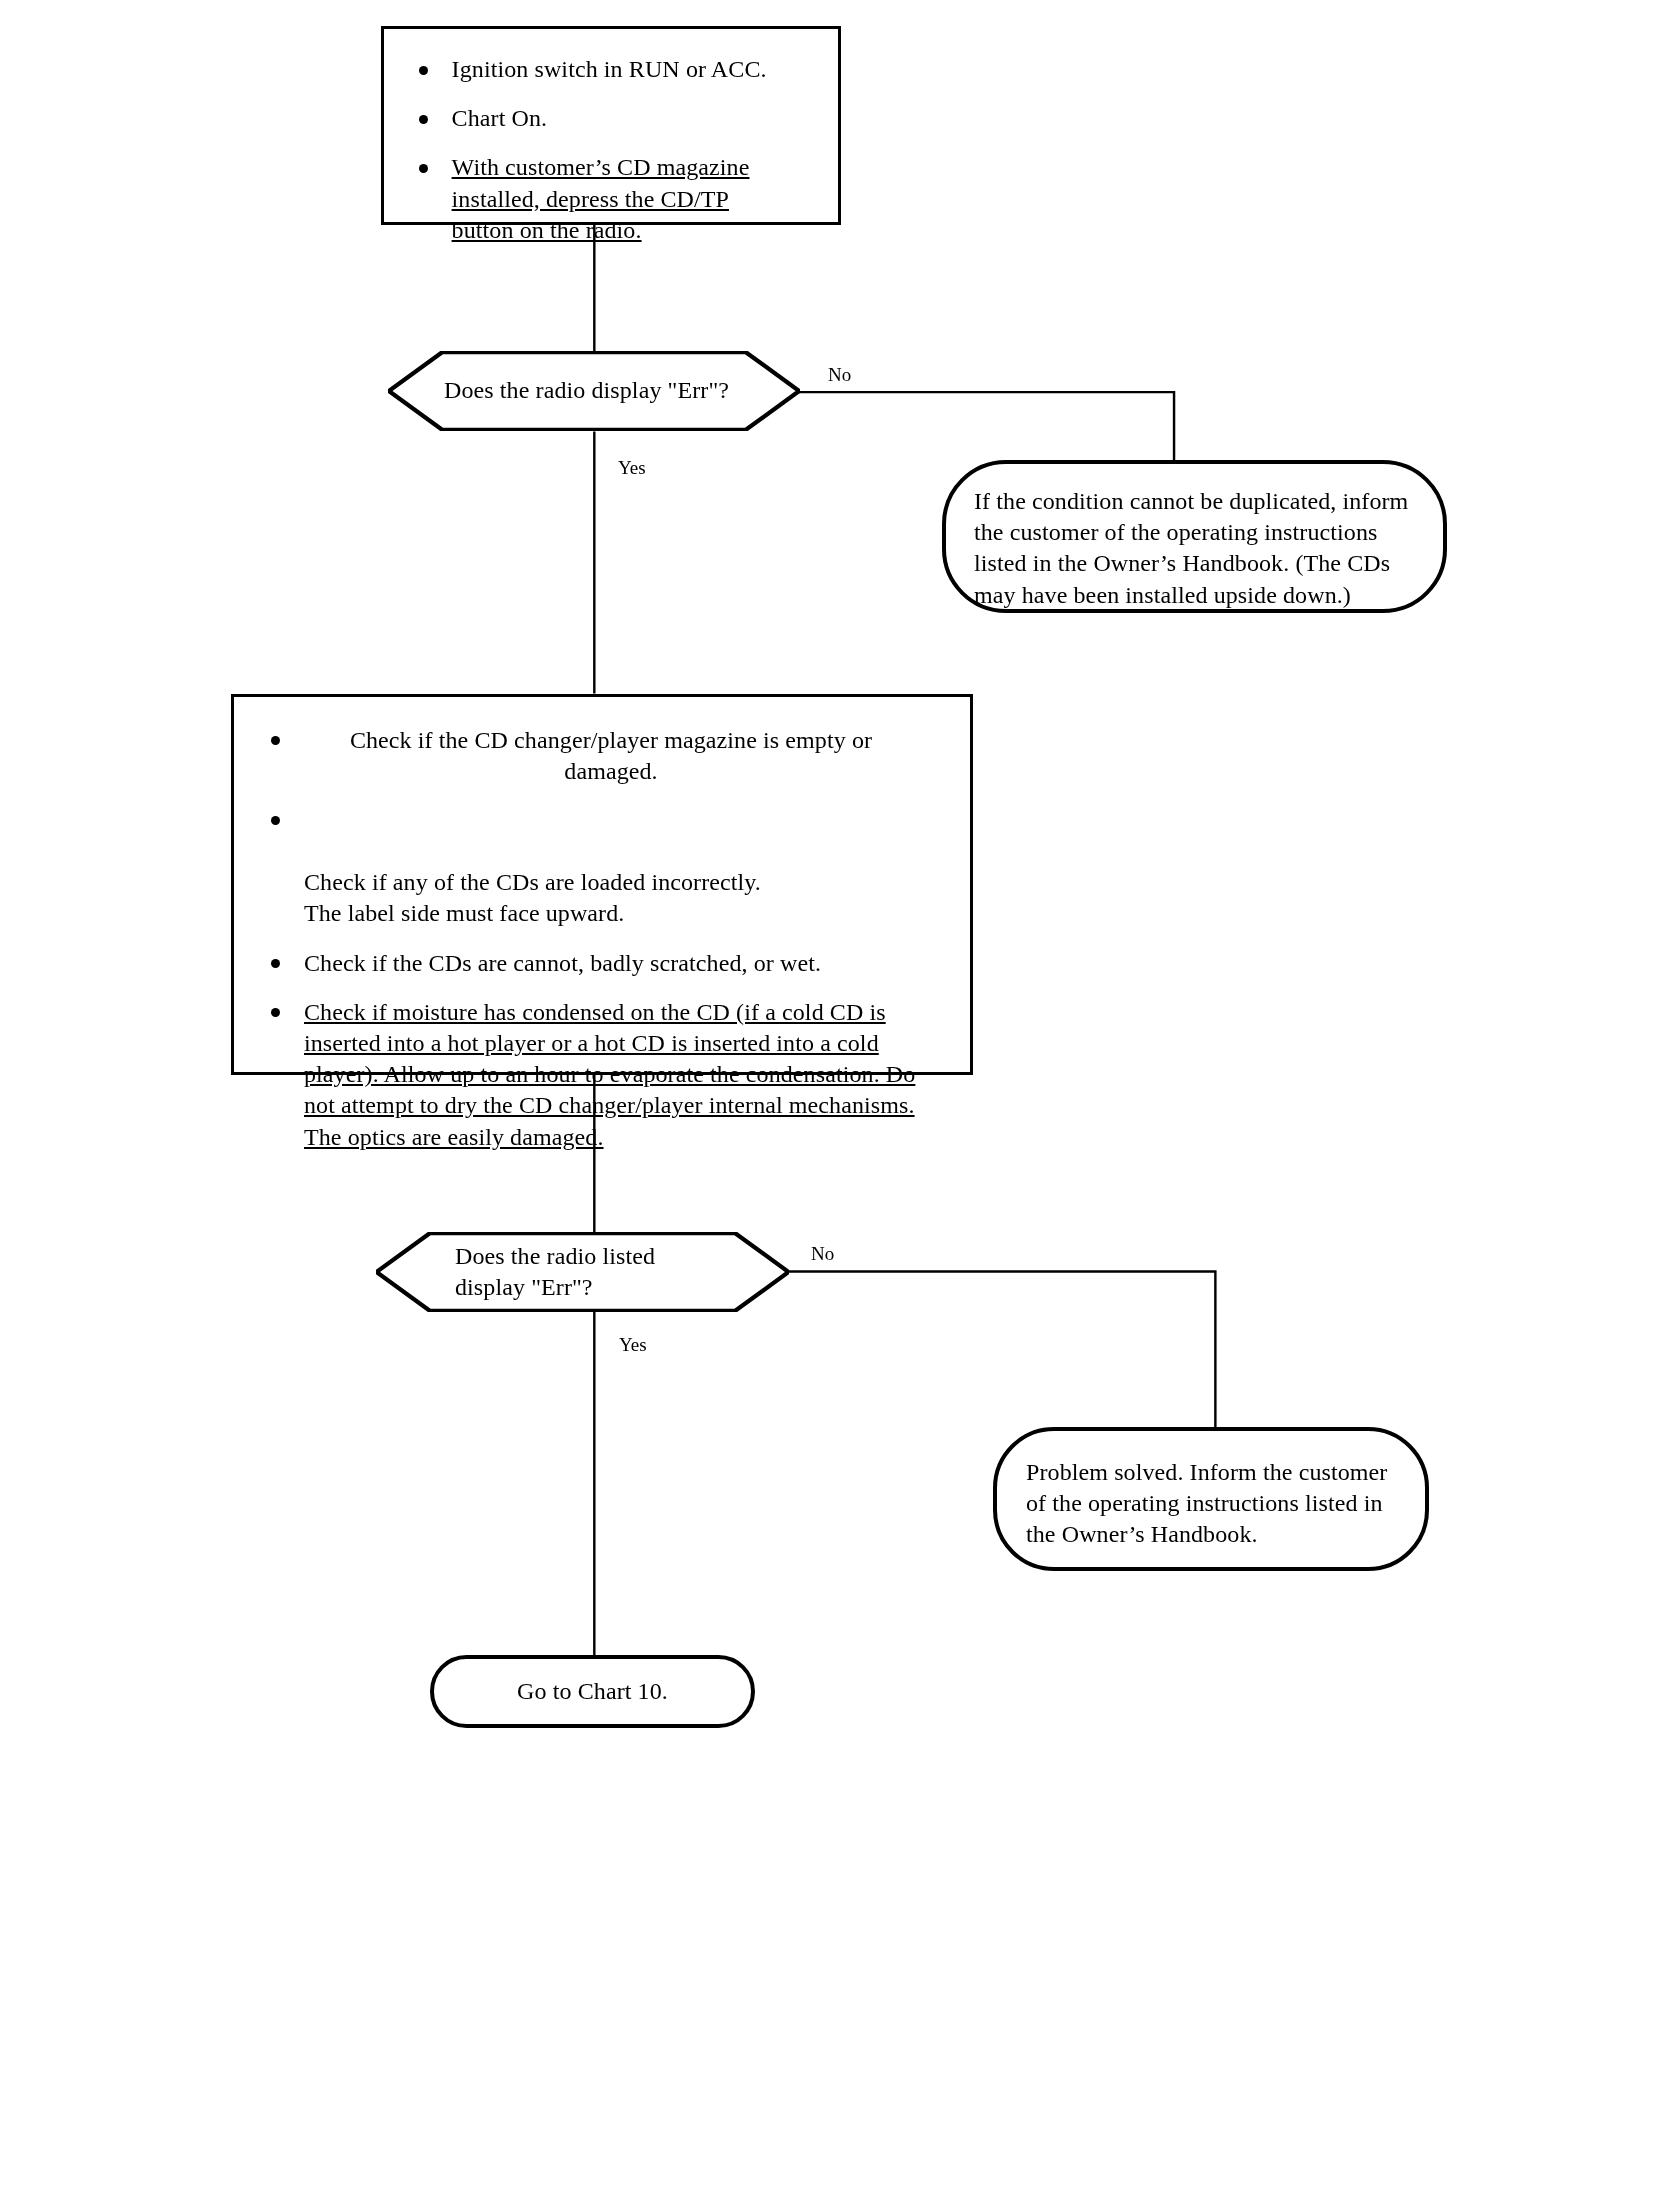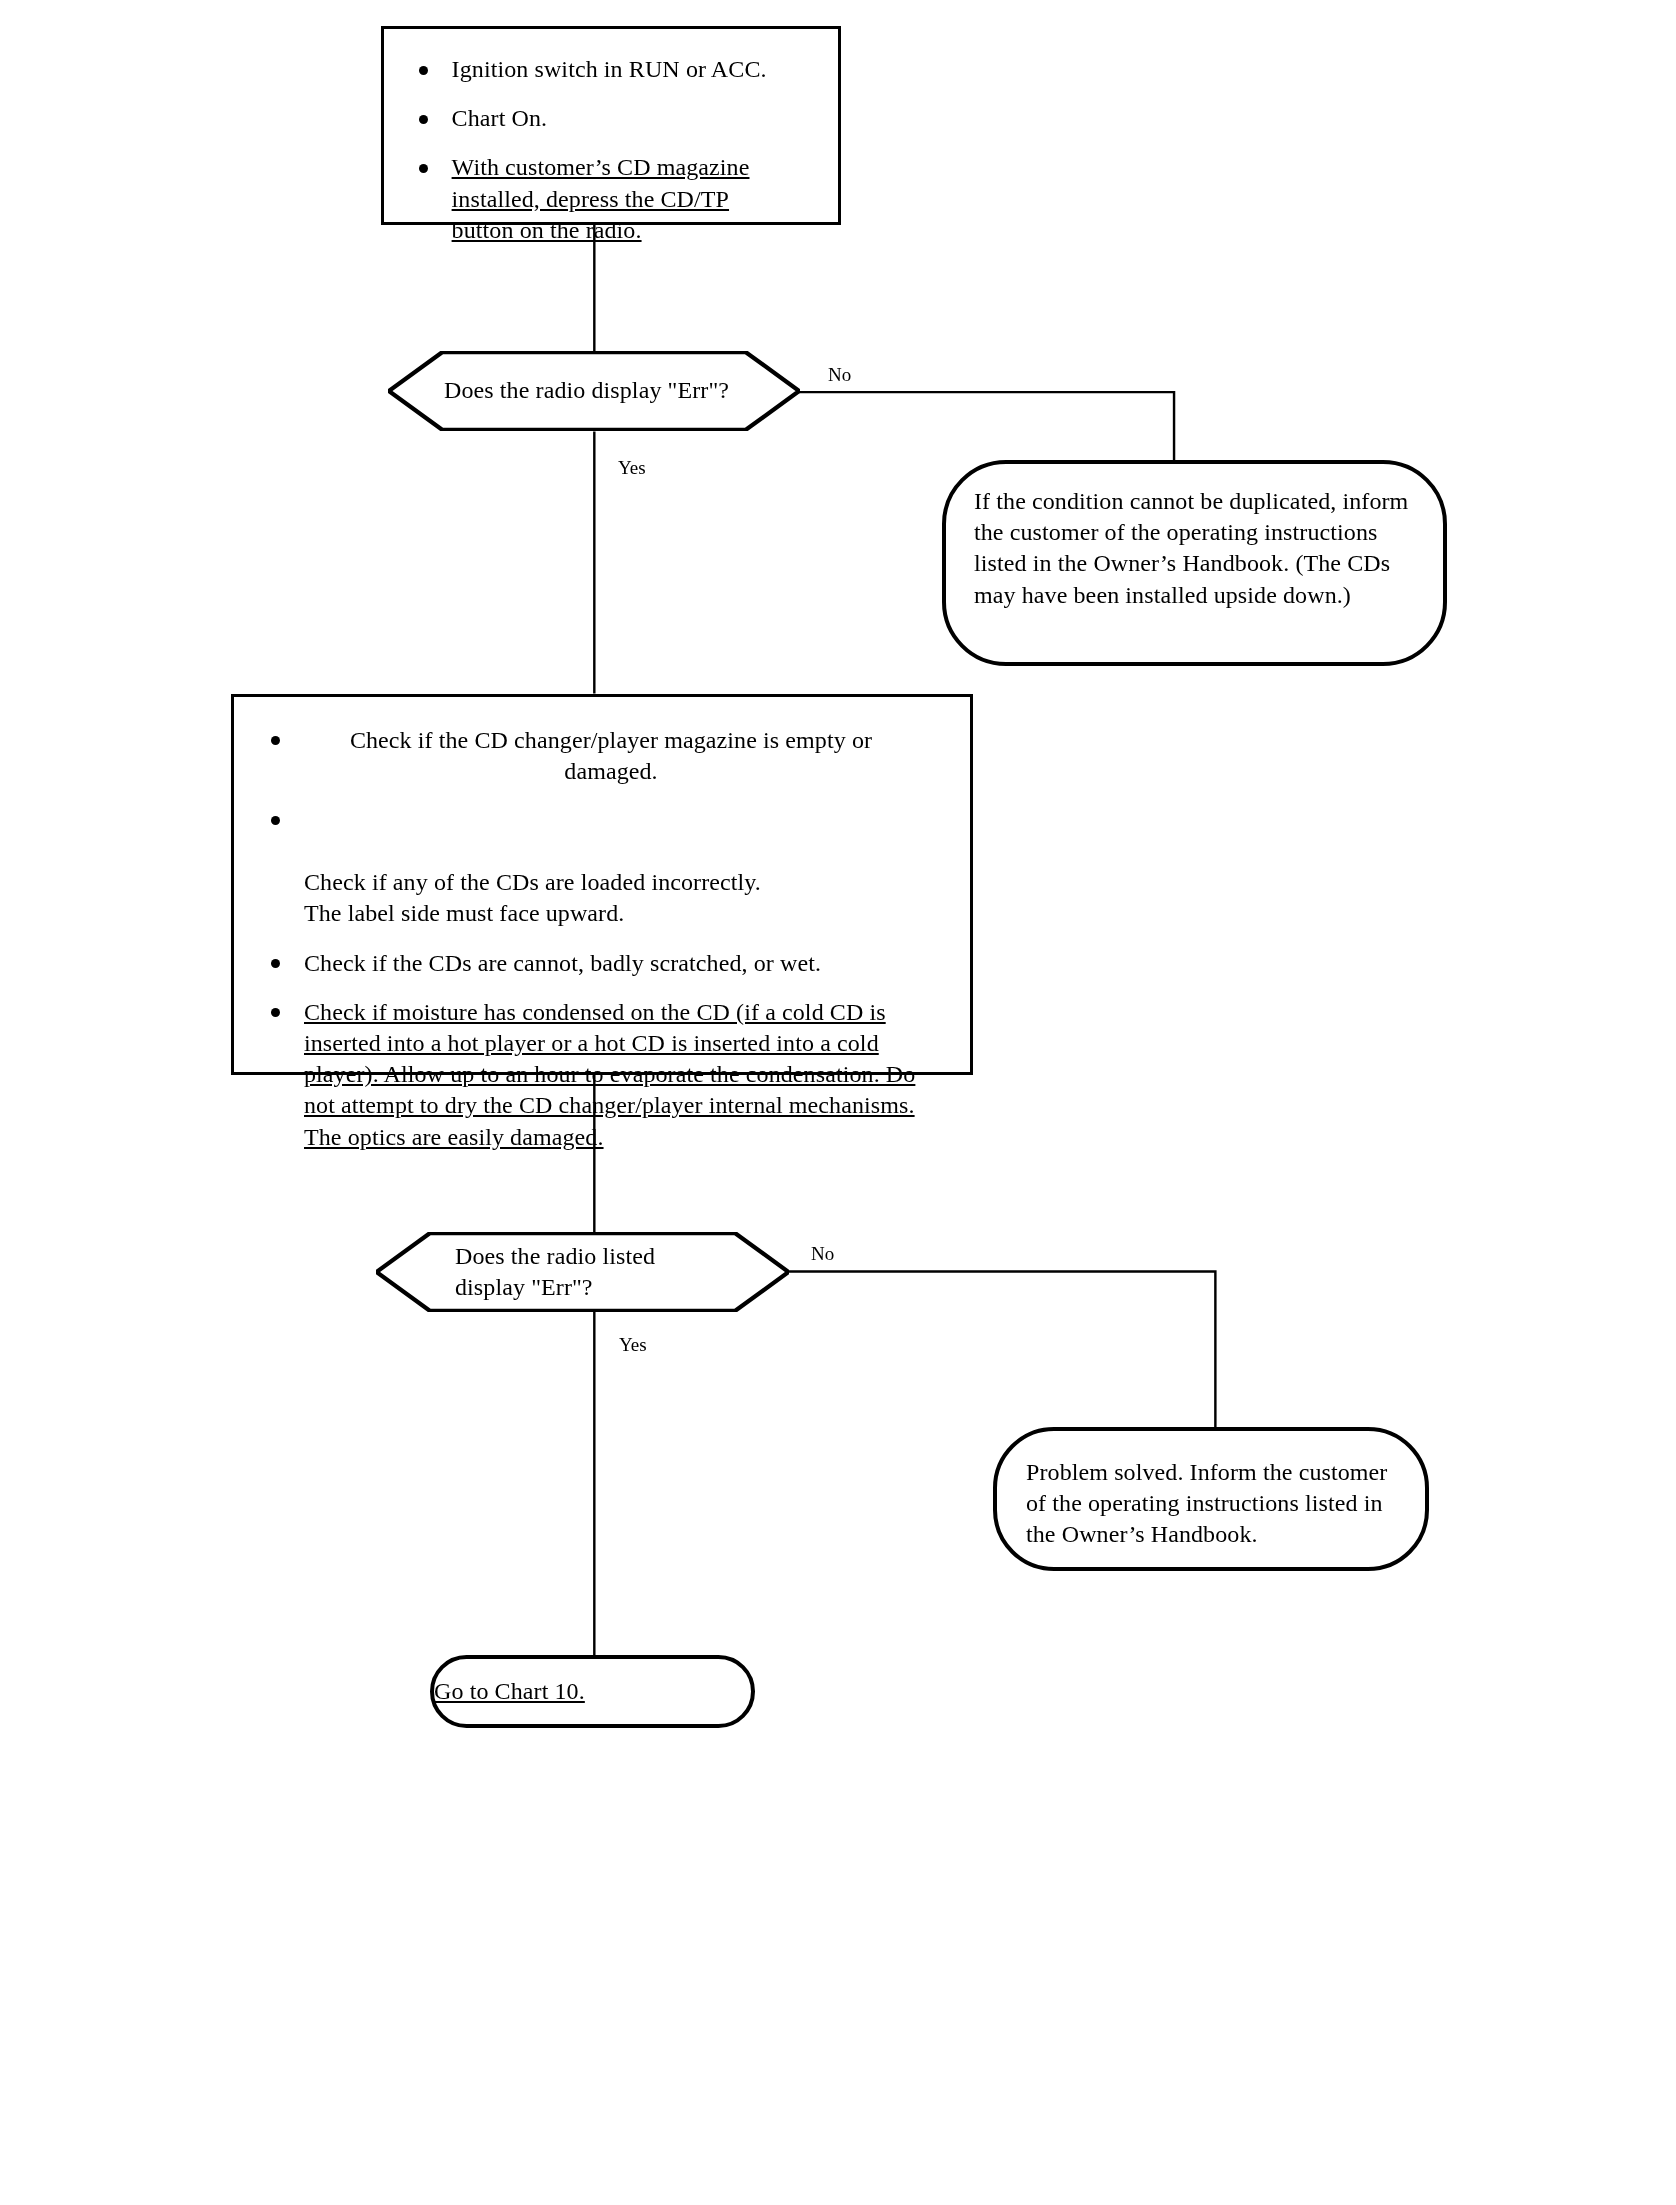--- a/index.html
+++ b/index.html
@@ -138,21 +138,21 @@
     <svg class="hex-svg" width="412" height="80" viewBox="0 0 677 132">
       <polygon points="0,66 88,2 589,2 677,66 589,130 88,130" fill="#ffffff" stroke="#000000" stroke-width="7"></polygon>
     </svg>
     <div class="hex-text" style="padding-left:56px;">
       <span class="txt">Does the radio display "Err"?</span>
     </div>
   </div>
   <div class="edge-label" style="left:828px; top:365px;">No</div>
   <div class="edge-label" style="left:618px; top:458px;">Yes</div>
 
-  <div class="node round-node" style="left:942px; top:460px; width:505px; height:206px; border-radius:64px; padding:22px 25px 0 28px;">
+  <div class="node round-node" style="left:942px; top:460px; width:505px; height:153px; border-radius:64px; padding:22px 25px 0 28px;">
     <p class="txt para">If the condition cannot be duplicated, inform the customer of the operating instructions listed in the Owner’s Handbook. (The CDs may have been installed upside down.)</p>
   </div>
 
   <div class="node rect-node" style="left:231px; top:694px; width:742px; height:381px; padding:19.5px 18px 0 17px;">
     <ul class="bullet-list txt">
       <li style="max-width:614px;text-align:center;">
         <span class="dot"></span>
         <span>Check if the CD changer/player magazine is empty or damaged.</span>
       </li>
       <li style="white-space:pre-line;">
@@ -182,18 +182,18 @@
       </div>
     </div>
   </div>
   <div class="edge-label" style="left:811px; top:1244px;">No</div>
   <div class="edge-label" style="left:619px; top:1335px;">Yes</div>
 
   <div class="node round-node" style="left:993px; top:1427px; width:436px; height:144px; border-radius:61px; padding:25.5px 36px 0 29px;">
     <p class="txt para">Problem solved. Inform the customer of the operating instructions listed in the Owner’s Handbook.</p>
   </div>
 
-  <div class="node round-node" style="left:430px; top:1655px; width:325px; height:73px; border-radius:38px; display:flex; align-items:center; justify-content:flex-start;text-decoration:underline;">
+  <div class="node round-node" style="left:430px; top:1655px; width:325px; height:73px; border-radius:38px; display:flex; align-items:center; justify-content:center;">
     <span class="txt">Go to Chart 10.</span>
   </div>
 
 </div>
 
 
 </body></html>

